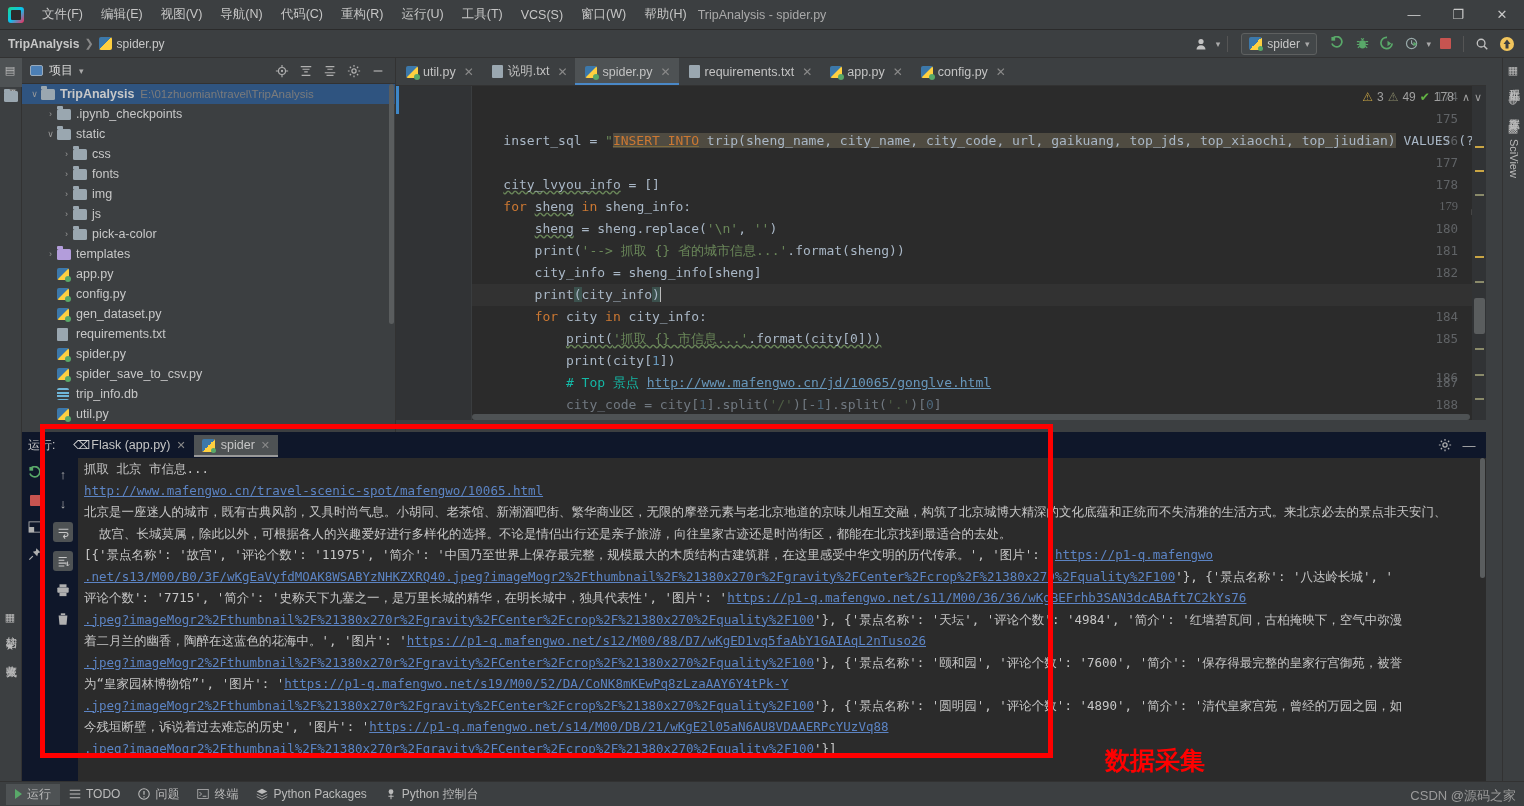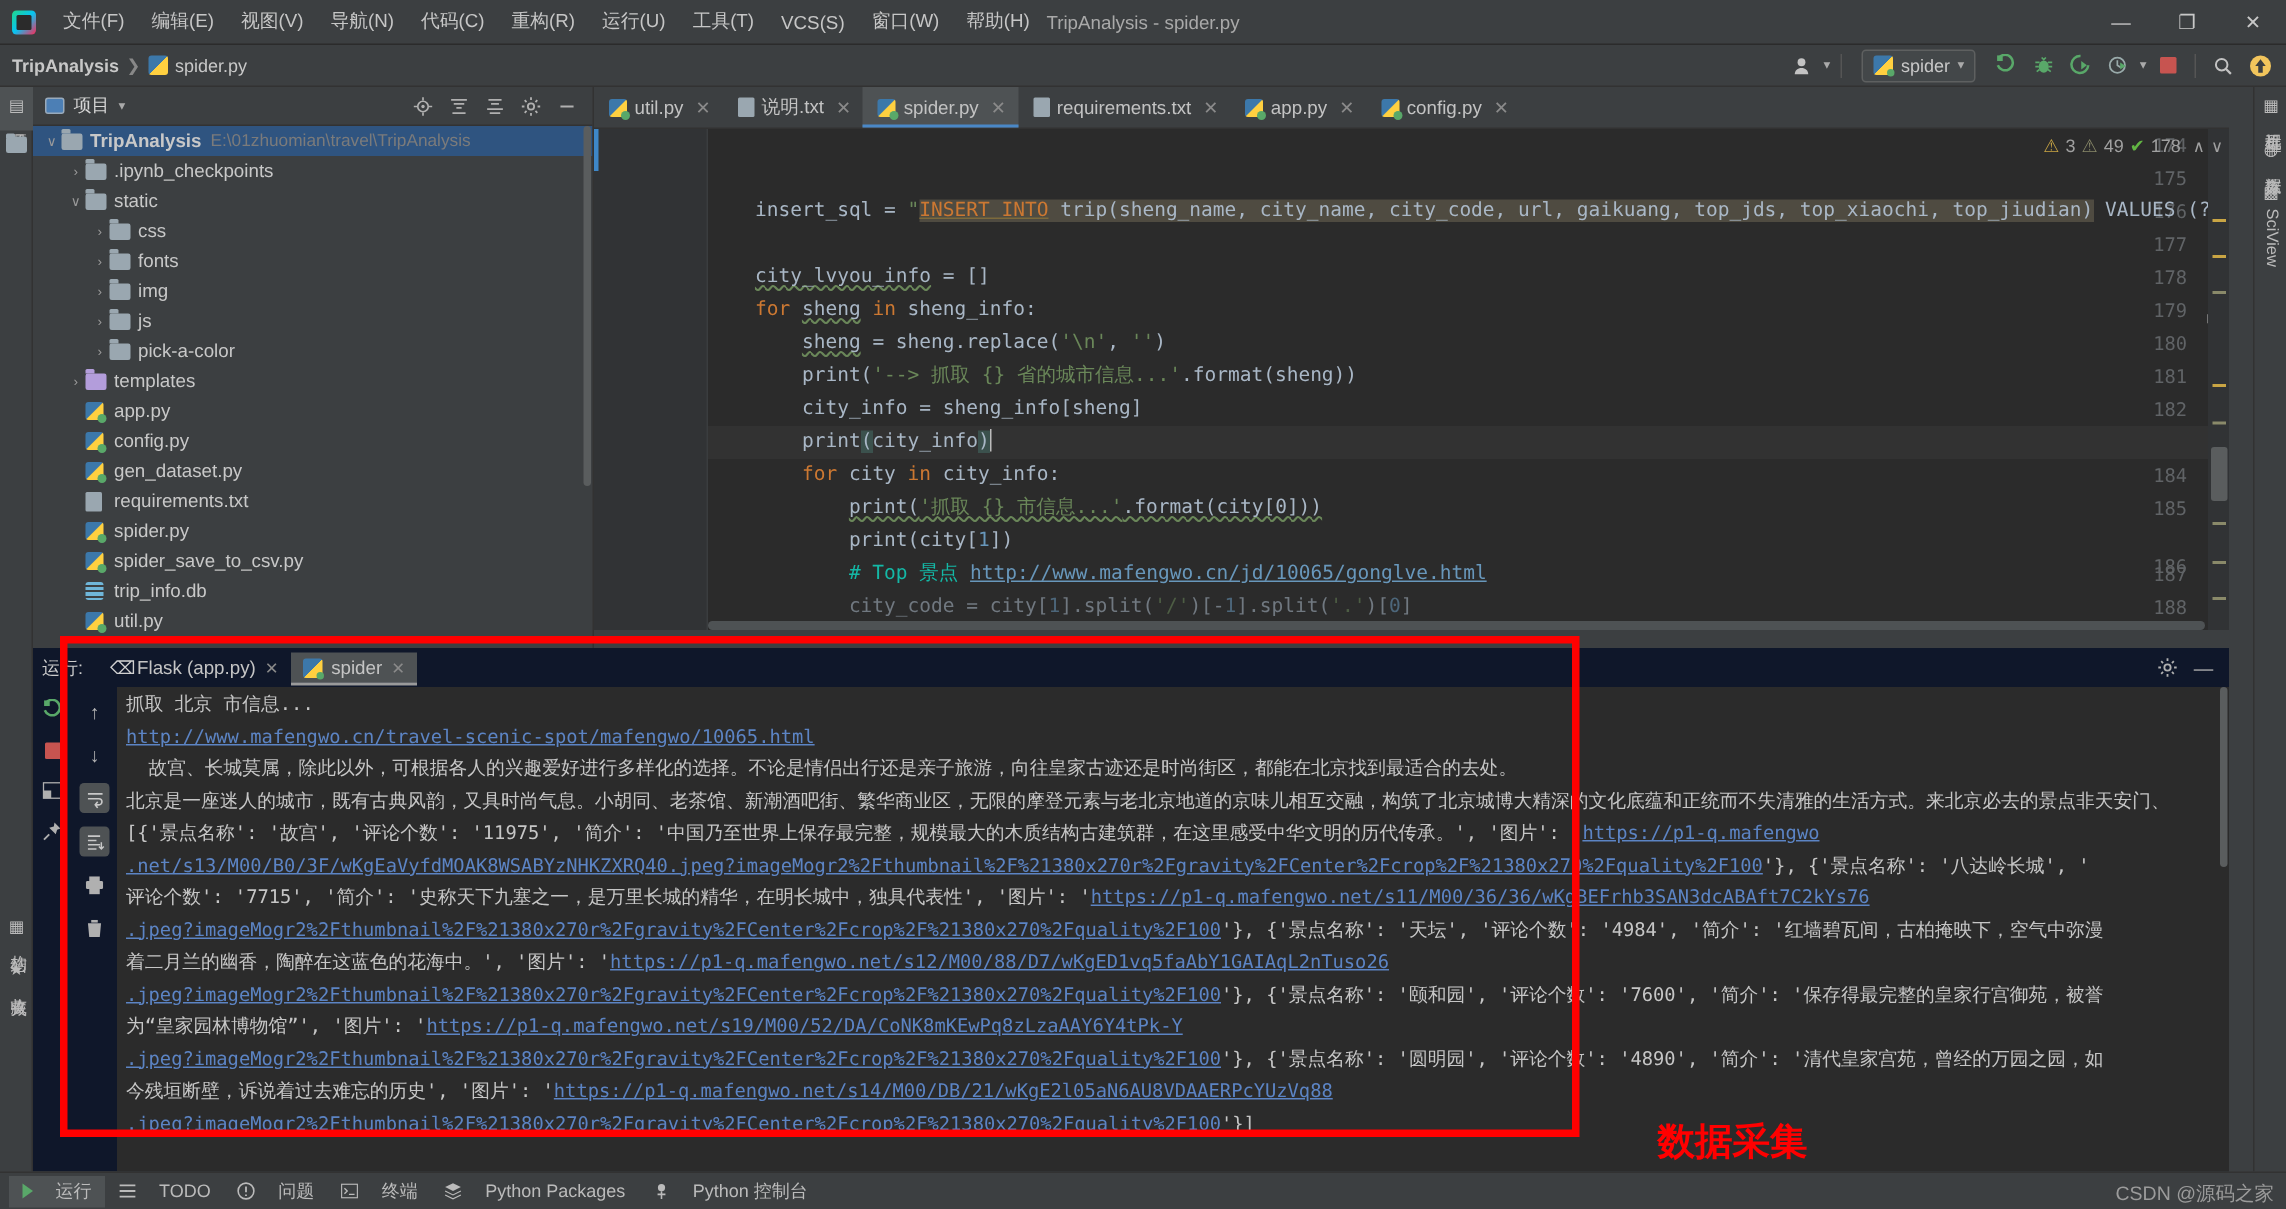--- a/index.html
+++ b/index.html
@@ -228,21 +228,21 @@
   .redlabel {
     position: absolute; left: 1105px; top: 744px; color: #ff0000; font-size: 25px;
     font-weight: bold; z-index: 31; font-family:"Liberation Sans",sans-serif;
   }
 
   
   .statusbar {
     position: absolute; left: 0; right: 0; bottom: 0; height: 25px; background: #3c3f41;
     display: flex; align-items: center; border-top: 1px solid #323232; padding-left: 6px;
   }
-  .sb-item { display: flex; align-items: center; gap: 15px; padding: 2px 9px; font-size: 12px; color: #bbb; }
+  .sb-item { display: flex; align-items: center; gap: 5px; padding: 2px 9px; font-size: 12px; color: #bbb; }
   .sb-item.sel { background: #4e5254; }
   .watermark {
     position: absolute; right: 8px; bottom: 1px; font-size: 13px; color: #9b9b9b; z-index: 40;
   }
   .tri { width:0;height:0;border-left:7px solid #59a869;border-top:5px solid transparent;border-bottom:5px solid transparent;}
 </style>
 </head>
 <body>
 
 <div class="app">
@@ -534,21 +534,21 @@
     <div class="ed-body">
       <div class="gutter">
         <div class="gutter-edge"></div>
       </div>
       <div id="gutter-nums">
           <div class="lnum" style="top: 3px;">174</div>
           <div class="lnum" style="top: 25px;">175</div>
           <div class="lnum" style="top: 47px;">176</div>
           <div class="lnum" style="top: 69px;">177</div>
           <div class="lnum" style="top: 91px;">178</div>
-          <div class="lnum" style="top: 113px;">179</div>
+          <div class="lnum" style="top: 113px; font-family: Liberation Serif, serif;">179</div>
           <div class="lnum" style="top: 135px;">180</div>
           <div class="lnum" style="top: 157px;">181</div>
           <div class="lnum" style="top: 179px;">182</div>
           <div class="lnum cur" style="top: 201px;">183</div>
           <div class="lnum" style="top: 223px;">184</div>
           <div class="lnum" style="top: 245px;">185</div>
           <div class="lnum" style="top: 284px;">186</div>
           <div class="lnum" style="top: 289px;">187</div>
           <div class="lnum" style="top: 311px;">188</div>
         </div>
@@ -686,22 +686,22 @@
           <svg width="14" height="14" viewBox="0 0 16 16">
               <path d="M3 4h10l-1 10.5H4z" fill="#b0b0b0"></path>
               <rect x="5.5" y="1.5" width="5" height="2" fill="#b0b0b0"></rect>
             </svg>
         </div>
       </div>
       <div class="console" id="console-root">
         <div class="cscroll"></div>
       <div class="ln"><span>抓取 北京 市信息...</span></div>
           <div class="ln"><span class="u">http://www.mafengwo.cn/travel-scenic-spot/mafengwo/10065.html</span></div>
+          <div class="ln"><span>北京是一座迷人的城市，既有古典风韵，又具时尚气息。小胡同、老茶馆、新潮酒吧街、繁华商业区，无限的摩登元素与老北京地道的京味儿相互交融，构筑了北京城博大精深的文化底蕴和正统而不失清雅的生活方式。来北京必去的景点非天安门、</span></div>
           <div class="ln"><span>  故宫、长城莫属，除此以外，可根据各人的兴趣爱好进行多样化的选择。不论是情侣出行还是亲子旅游，向往皇家古迹还是时尚街区，都能在北京找到最适合的去处。</span></div>
-          <div class="ln"><span>北京是一座迷人的城市，既有古典风韵，又具时尚气息。小胡同、老茶馆、新潮酒吧街、繁华商业区，无限的摩登元素与老北京地道的京味儿相互交融，构筑了北京城博大精深的文化底蕴和正统而不失清雅的生活方式。来北京必去的景点非天安门、</span></div>
           <div class="ln"><span>[{'景点名称': '故宫', '评论个数': '11975', '简介': '中国乃至世界上保存最完整，规模最大的木质结构古建筑群，在这里感受中华文明的历代传承。', '图片': '</span><span class="u">https://p1-q.mafengwo</span></div>
           <div class="ln"><span class="u">.net/s13/M00/B0/3F/wKgEaVyfdMOAK8WSABYzNHKZXRQ40.jpeg?imageMogr2%2Fthumbnail%2F%21380x270r%2Fgravity%2FCenter%2Fcrop%2F%21380x270%2Fquality%2F100</span><span>'}, {'景点名称': '八达岭长城', '</span></div>
           <div class="ln"><span>评论个数': '7715', '简介': '史称天下九塞之一，是万里长城的精华，在明长城中，独具代表性', '图片': '</span><span class="u">https://p1-q.mafengwo.net/s11/M00/36/36/wKgBEFrhb3SAN3dcABAft7C2kYs76</span></div>
           <div class="ln"><span class="u">.jpeg?imageMogr2%2Fthumbnail%2F%21380x270r%2Fgravity%2FCenter%2Fcrop%2F%21380x270%2Fquality%2F100</span><span>'}, {'景点名称': '天坛', '评论个数': '4984', '简介': '红墙碧瓦间，古柏掩映下，空气中弥漫</span></div>
           <div class="ln"><span>着二月兰的幽香，陶醉在这蓝色的花海中。', '图片': '</span><span class="u">https://p1-q.mafengwo.net/s12/M00/88/D7/wKgED1vq5faAbY1GAIAqL2nTuso26</span></div>
           <div class="ln"><span class="u">.jpeg?imageMogr2%2Fthumbnail%2F%21380x270r%2Fgravity%2FCenter%2Fcrop%2F%21380x270%2Fquality%2F100</span><span>'}, {'景点名称': '颐和园', '评论个数': '7600', '简介': '保存得最完整的皇家行宫御苑，被誉</span></div>
           <div class="ln"><span>为“皇家园林博物馆”', '图片': '</span><span class="u">https://p1-q.mafengwo.net/s19/M00/52/DA/CoNK8mKEwPq8zLzaAAY6Y4tPk-Y</span></div>
           <div class="ln"><span class="u">.jpeg?imageMogr2%2Fthumbnail%2F%21380x270r%2Fgravity%2FCenter%2Fcrop%2F%21380x270%2Fquality%2F100</span><span>'}, {'景点名称': '圆明园', '评论个数': '4890', '简介': '清代皇家宫苑，曾经的万园之园，如</span></div>
           <div class="ln"><span>今残垣断壁，诉说着过去难忘的历史', '图片': '</span><span class="u">https://p1-q.mafengwo.net/s14/M00/DB/21/wKgE2l05aN6AU8VDAAERPcYUzVq88</span></div>
           <div class="ln"><span class="u">.jpeg?imageMogr2%2Fthumbnail%2F%21380x270r%2Fgravity%2FCenter%2Fcrop%2F%21380x270%2Fquality%2F100</span><span>'}]</span></div>

